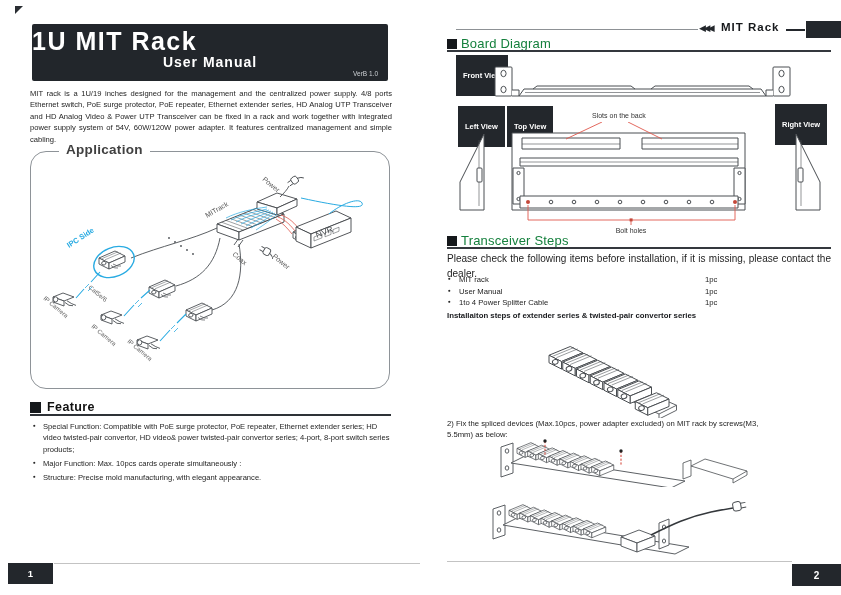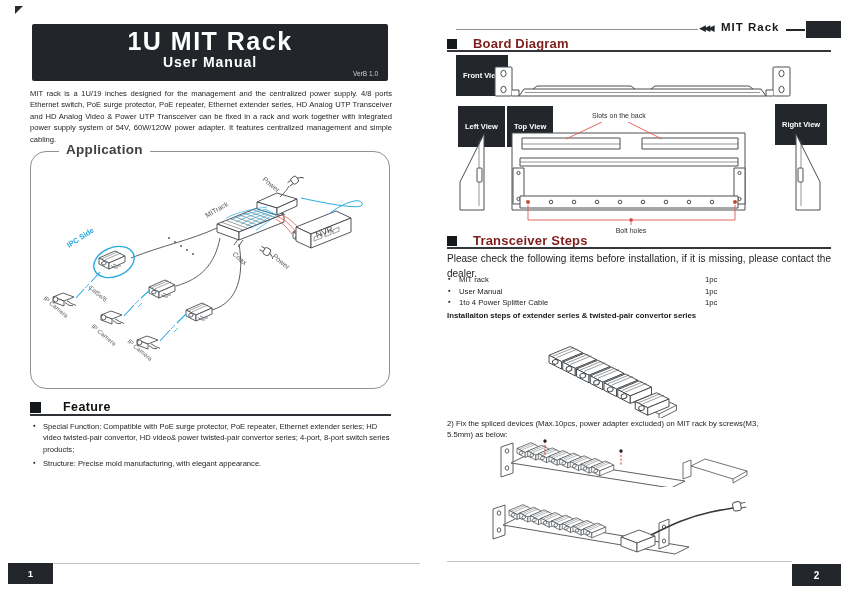--- a/index.html
+++ b/index.html
@@ -4,45 +4,45 @@
 <style>
   *{margin:0;padding:0;box-sizing:border-box}
   html,body{background:#fff}
   .sheet{position:relative;width:841px;height:595px;background:#fff;overflow:hidden;
          font-family:"Liberation Sans",sans-serif;color:#222}
   .abs{position:absolute}
 
   
   .corner{left:15px;top:6px;width:0;height:0;border-top:8px solid #2a2e33;border-right:8px solid transparent}
   .titleblock{left:32px;top:24px;width:356px;height:57px;background:#22262b;color:#fff;border-radius:2px}
-  .t1{font-size:25px;font-weight:bold;letter-spacing:1.5px;text-align:center;margin-top:3px}
+  .t1{font-size:25px;font-weight:bold;letter-spacing:1.5px;text-align:left;margin-top:3px}
   .t2{font-size:14px;font-weight:bold;letter-spacing:1px;text-align:center;margin-top:-2px}
   .ver{position:absolute;right:10px;bottom:4px;font-size:6.5px;color:#cdd1d5}
   .intro{left:30px;top:88px;width:362px;font-size:7.6px;line-height:1.5;text-align:justify;color:#1d1d1d}
   .appbox{left:30px;top:151px;width:360px;height:238px;border:1.3px solid #8e9398;border-radius:16px}
   .apptitle{position:absolute;left:28px;top:-10px;background:#fff;padding:0 7px;font-size:13.5px;
             font-weight:bold;letter-spacing:.3px;color:#404040}
-  .sec-head{display:flex;align-items:center;gap:22px;font-weight:bold;font-size:12.5px;
+  .sec-head{display:flex;align-items:center;gap:6px;font-weight:bold;font-size:12.5px;
             letter-spacing:.4px;color:#111}
   .sec-square{width:11px;height:11px;background:#15181b;flex:none}
   .rule{background:#2e3237;height:2.4px}
   .feat-list{left:33px;top:421px;width:358px;list-style:none;font-size:7.6px;line-height:1.5;color:#1d1d1d}
   .feat-list li{position:relative;padding-left:10px;margin-bottom:2.5px}
   .feat-list li::before{content:"\25CF";position:absolute;left:0;top:1px;font-size:4.8px;color:#222}
   .pagebox{background:#23272c;color:#fff;font-weight:bold;display:flex;align-items:center;justify-content:center}
   .footline{background:#c3c3c3;height:1.2px}
 
   
   .hdr-line{left:456px;top:29px;width:242px;height:1px;background:#8d9195}
   .hdr-arrows{left:699px;top:23px;font-size:9px;color:#23272c;letter-spacing:-2.5px}
   .hdr-tab{left:721px;top:21px;font-size:11.5px;font-weight:bold;letter-spacing:1px;color:#17191c}
   .hdr-dash{left:786px;top:29px;width:19px;height:1.6px;background:#23272c}
   .hdr-box{left:806px;top:21px;width:35px;height:17px;background:#23272c}
-  .sec-head2{display:flex;align-items:center;gap:16px;font-weight:bold;font-size:13px;
-             letter-spacing:.2px;color:#7f1d1d}
+  .sec-head2{display:flex;align-items:center;gap:4px;font-weight:normal;font-size:13px;
+             letter-spacing:.2px;color:#15803d}
   .sec-square2{width:10px;height:10px;background:#15181b;flex:none}
   .rule2{background:#34383d;height:2px}
   .badge{background:#23272c;color:#fff;font-size:7.5px;font-weight:bold;padding:16px 7px;display:inline-block}
   .smalllbl{font-size:7px;color:#333}
   .para{font-size:10px;line-height:1.45;text-align:justify;color:#1d1d1d}
   .chk{left:447px;top:275px;width:384px;font-size:7.7px;color:#1d1d1d}
   .chk-row{position:relative;padding-left:12px;height:11.5px}
   .chk-row::before{content:"\25CF";position:absolute;left:1px;top:1px;font-size:4.8px;color:#222}
   .chk-qty{position:absolute;left:258px}
   .subhead{left:447px;top:311px;width:384px;font-size:7.8px;font-weight:bold;color:#17191c}
@@ -184,20 +184,21 @@
     </svg>
   </div>
 
   <div class="abs sec-head" style="left:30px;top:400px">
     <span class="sec-square"></span>
     <span>Feature</span>
   </div>
   <div class="abs rule" style="left:30px;top:414px;width:361px"></div>
   <ul class="abs feat-list">
     <li>Special Function: Compatible with PoE surge protector, PoE repeater, Ethernet extender series; HD video twisted-pair convertor, HD video&amp; power twisted-pair convertor series; 4-port, 8-port switch series products;</li>
+    <li>Major Function: Max. 10pcs cards operate simultaneously :</li>
     <li>Structure: Precise mold manufacturing, with elegant appearance.</li>
   </ul>
 
   <div class="abs footline" style="left:54px;top:563px;width:366px"></div>
   <div class="abs pagebox" style="left:8px;top:563px;width:45px;height:21px;font-size:9.5px">1</div>
 
   <div class="abs hdr-line"></div>
   <span class="abs hdr-arrows">◀◀◀</span>
   <span class="abs hdr-tab">MIT Rack</span>
   <div class="abs hdr-dash"></div>

